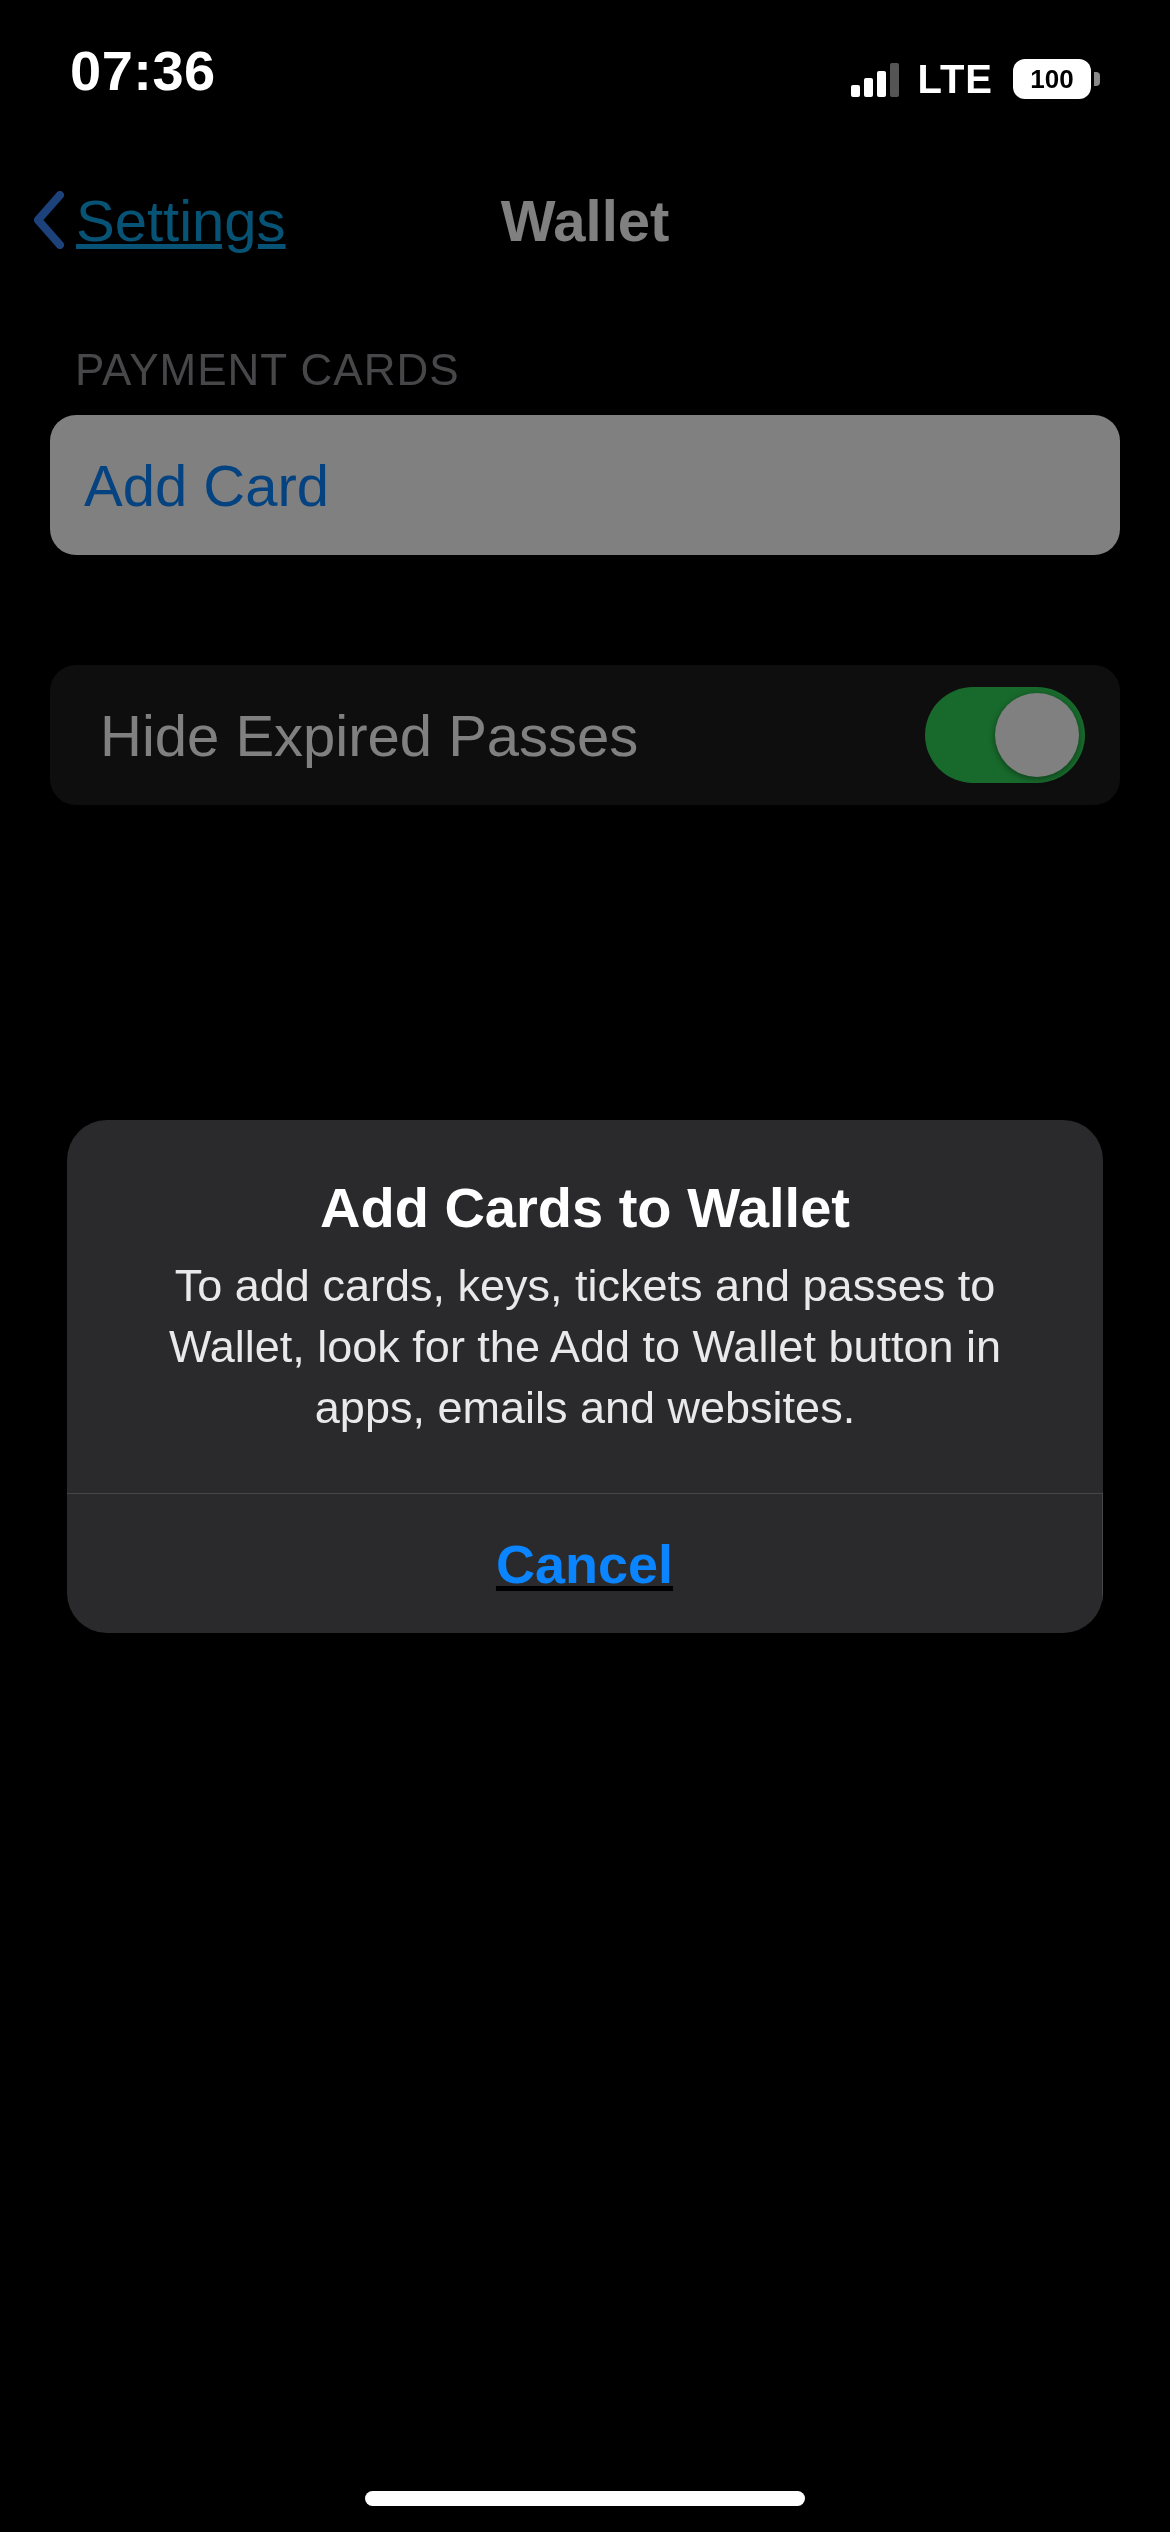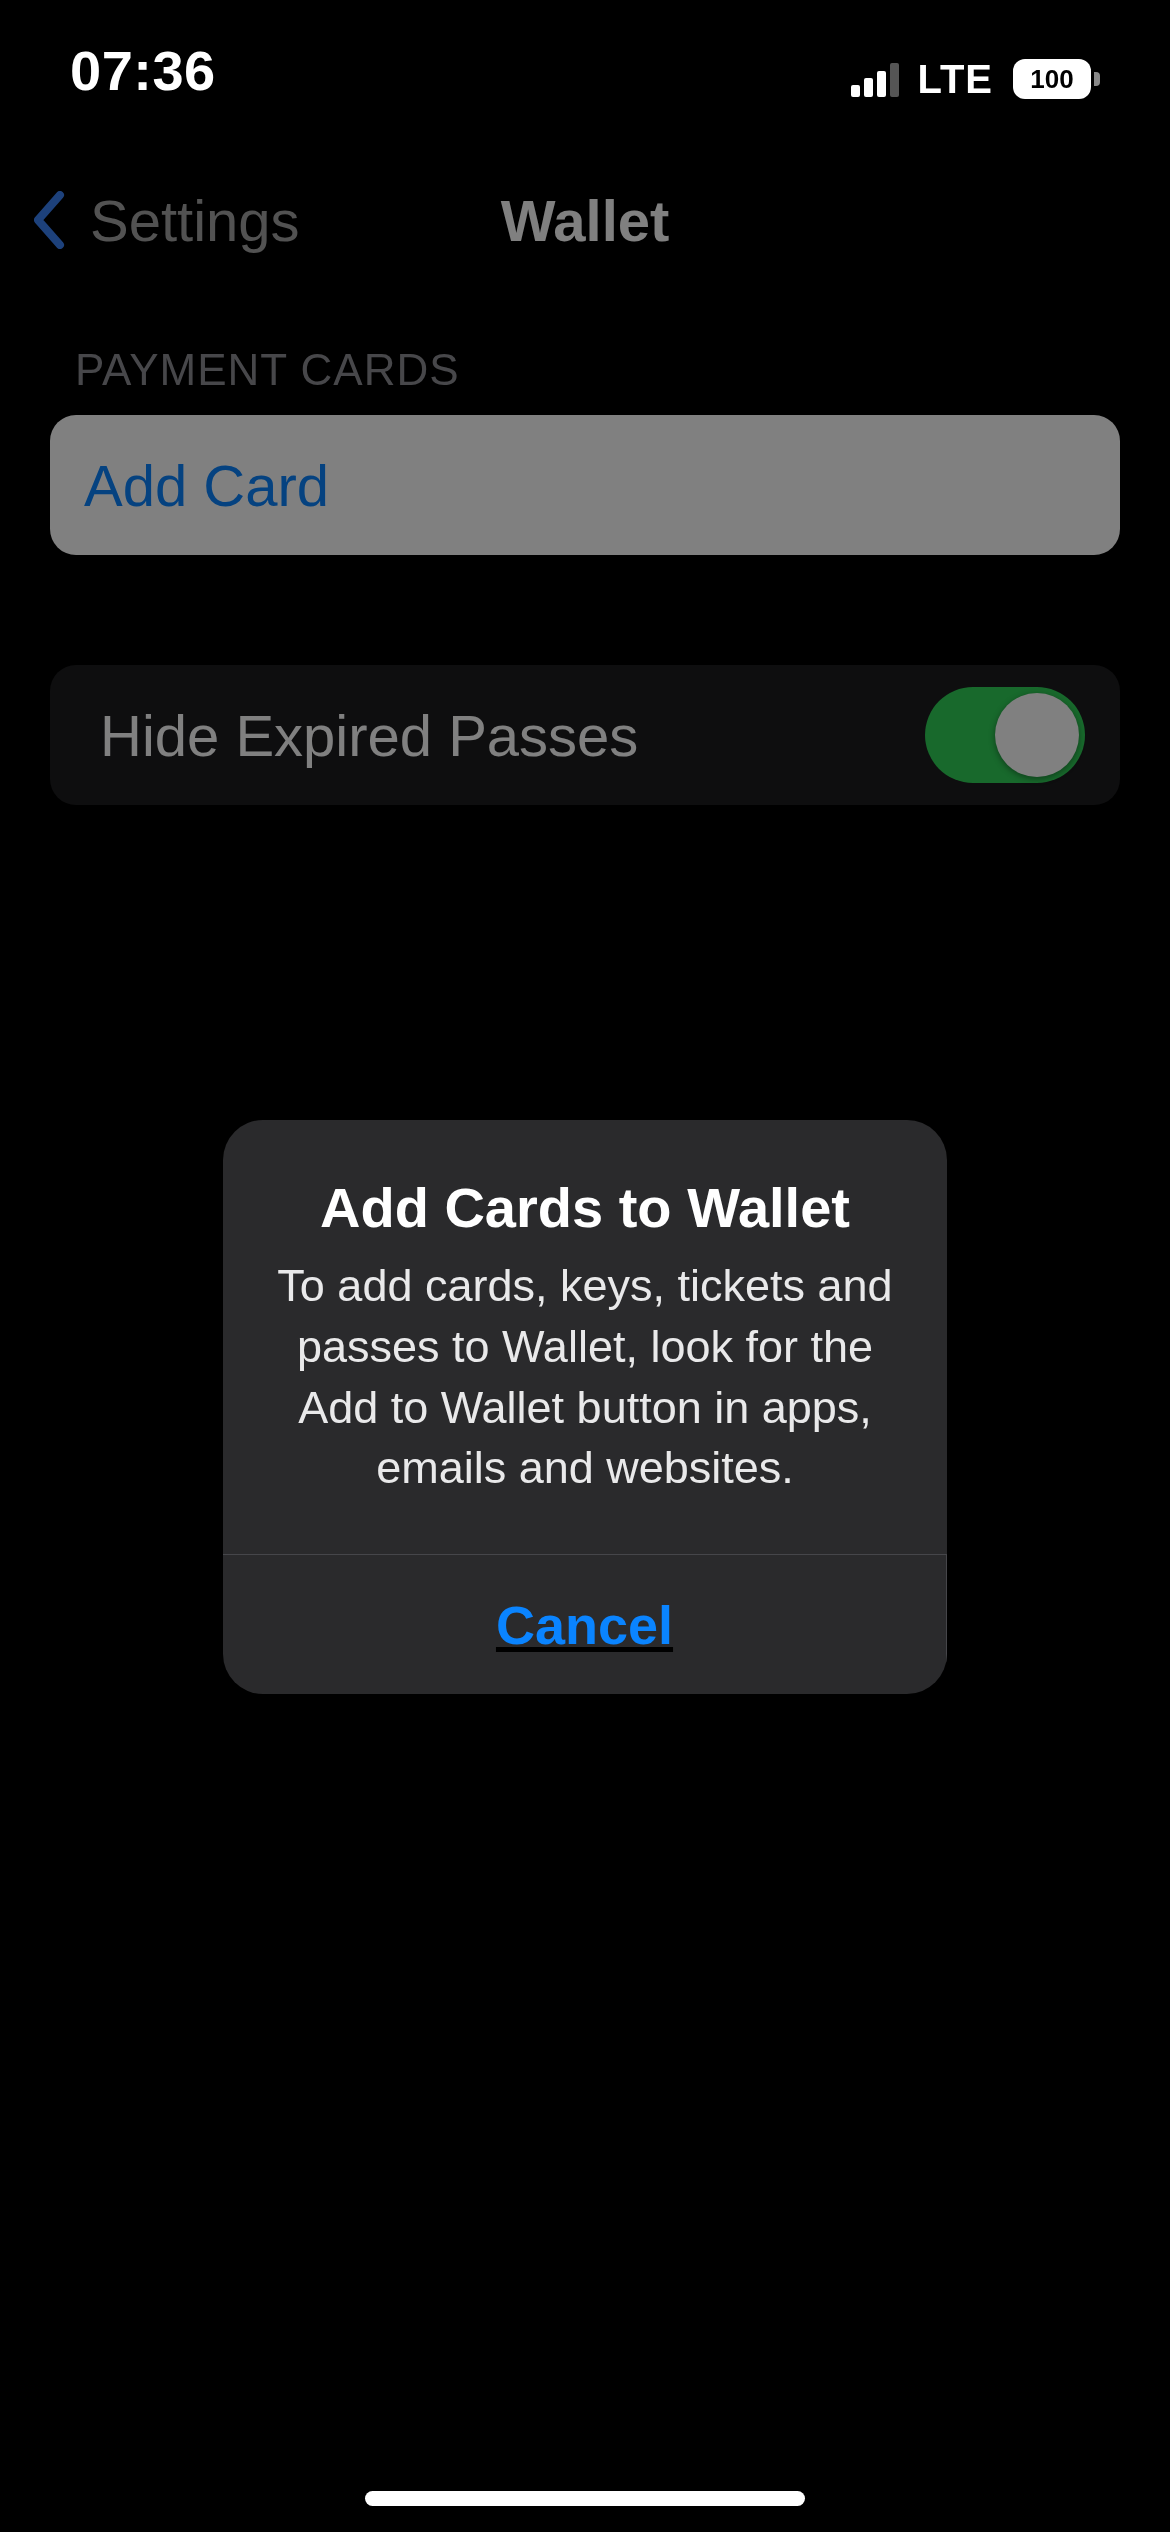--- a/index.html
+++ b/index.html
@@ -101,23 +101,24 @@
       font-weight: 600;
       color: #fff;
     }
     .nav-back {
       position: absolute;
       left: 30px;
       top: 0;
       bottom: 0;
       display: flex;
       align-items: center;
-      gap: 24px;
-      color: #a3a3a3;
+      gap: 10px;
+      color: #0ea5e9;
       font-size: 58px;
+      text-decoration: underline;
     }
     .chevron-left svg { display:block; }
     .nav-back-label { font-size: 58px; font-weight: 400; }
 
     
     .dimmed { opacity: 0.5; }
 
     
     .content {
       position: absolute;
@@ -188,21 +189,21 @@
       position: absolute;
       inset: 0;
       display: flex;
       align-items: flex-start;
       justify-content: center;
       z-index: 50;
       pointer-events: none;
     }
     .alert {
       margin-top: 1120px;
-      width: 724px;
+      width: 1036px;
       background: #2a2a2c;
       border-radius: 40px;
       overflow: hidden;
       pointer-events: auto;
       box-shadow: 0 10px 40px rgba(0,0,0,0.6);
     }
     .alert-body {
       padding: 55px 48px 55px 48px;
       text-align: center;
     }

